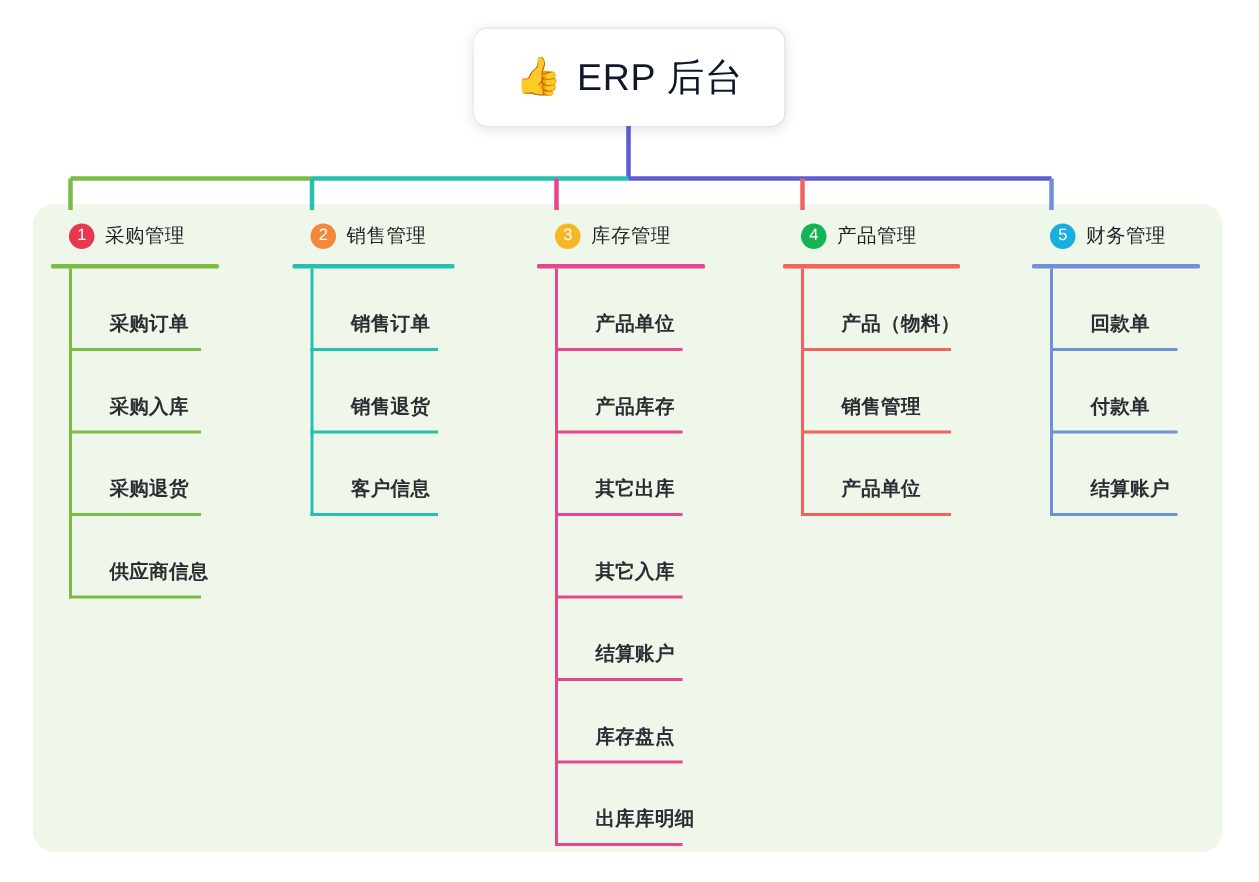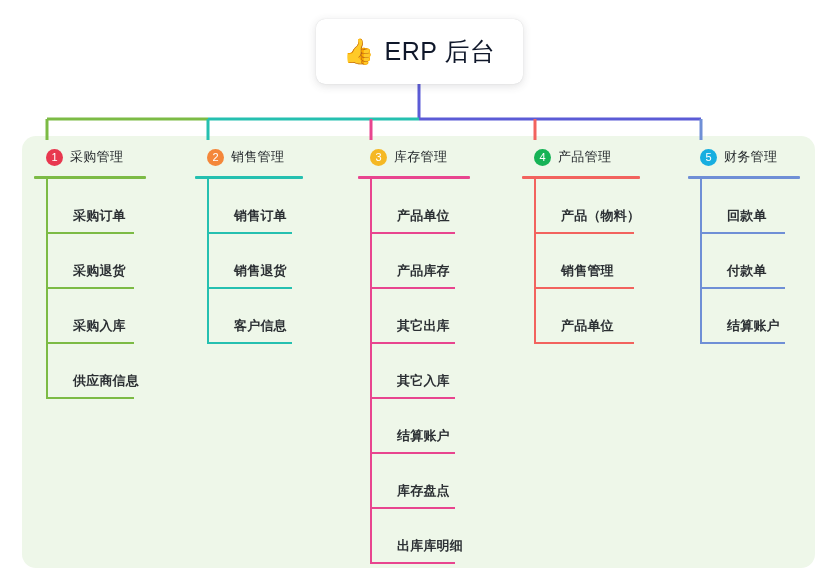--- a/index.html
+++ b/index.html
@@ -189,28 +189,28 @@
           <span class="col-title">采购管理</span>
         </div>
         <div class="col-rule" style="background: rgb(124, 187, 69); width: 112px;"></div>
         <div class="items">
           <div class="trunk" style="background: rgb(124, 187, 69);"></div>
           <div class="item">
             <span class="item-label">采购订单</span>
             <span class="item-rule" style="background: rgb(124, 187, 69); width: 88px;"></span>
           </div>
           <div class="item">
+            <span class="item-label">采购入库</span>
+            <span class="item-rule" style="background: rgb(124, 187, 69); width: 88px;"></span>
+          </div>
+          <div class="item">
             <span class="item-label">采购退货</span>
             <span class="item-rule" style="background: rgb(124, 187, 69); width: 88px;"></span>
           </div>
           <div class="item">
-            <span class="item-label">采购入库</span>
-            <span class="item-rule" style="background: rgb(124, 187, 69); width: 88px;"></span>
-          </div>
-          <div class="item">
             <span class="item-label">供应商信息</span>
             <span class="item-rule" style="background: rgb(124, 187, 69); width: 88px;"></span>
           </div>
         </div>
       </div>
       <div class="column" style="left: 195px;">
         <div class="col-head">
           <span class="badge" style="background: rgb(244, 135, 58);">2</span>
           <span class="col-title">销售管理</span>
         </div>

